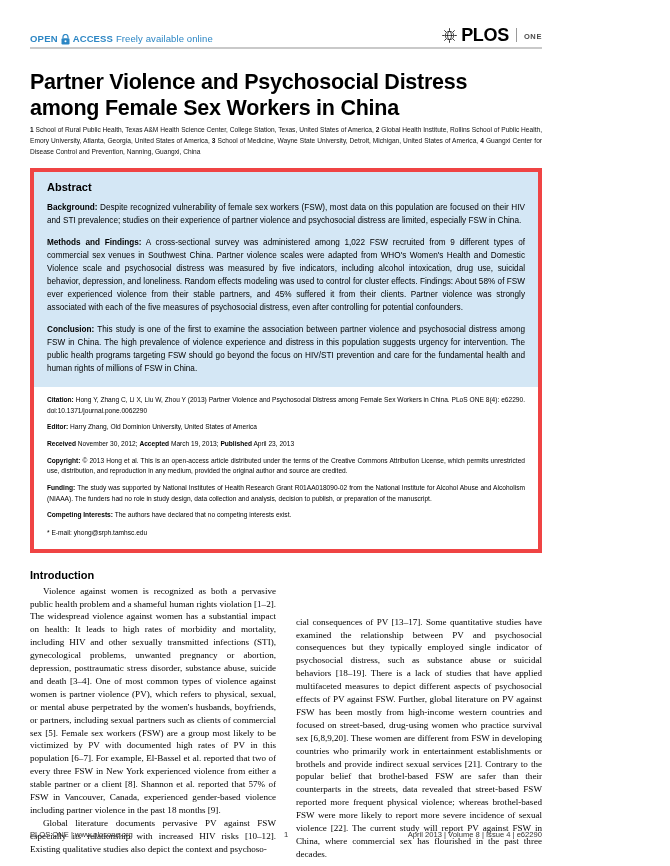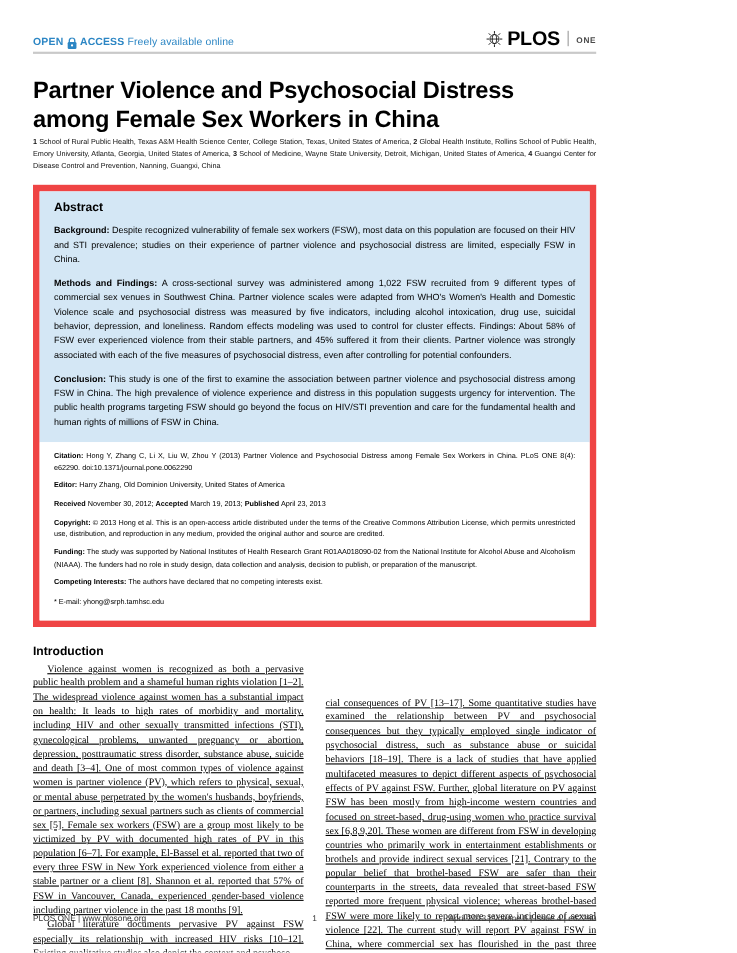--- a/index.html
+++ b/index.html
@@ -97,21 +97,21 @@
     font-size: 6.6px;
     line-height: 1.62;
     margin-top: 4px;
     text-align: justify;
     color: #111;
   }
   .affiliations b { font-weight: bold; }
 
   
   .framebox {
-    border: 6px solid #ef4444;
+    border: 4px solid #ef4444;
     margin-top: 11px;
     background: #ffffff;
   }
   .abstract {
     background: #d4e7f5;
     padding: 9px 13px 11px 13px;
   }
   .abstract h2 {
     font-size: 11px;
     font-weight: bold;
@@ -156,21 +156,20 @@
   }
   .col { width: 295px; }
   .col p {
     font-family: "Liberation Serif", serif;
     font-size: 9.1px;
     line-height: 1.42;
     text-align: justify;
     margin: 0;
     text-indent: 13px;
     color: #000;
-    text-decoration: underline;
   }
   .col p.noindent { text-indent: 0; margin-top: 31px; }
   .col.right { padding-top: 0; }
 
   
   .footer {
     position: absolute;
     left: 30px;
     right: 30px;
     bottom: 27px;

